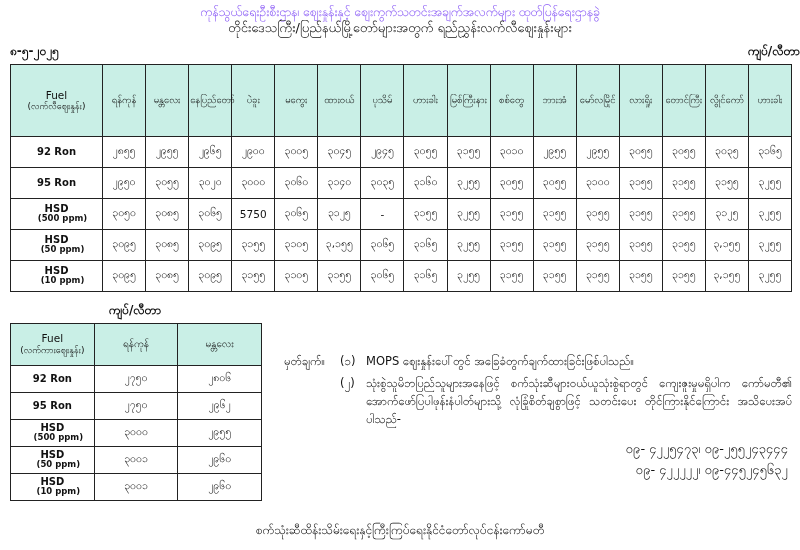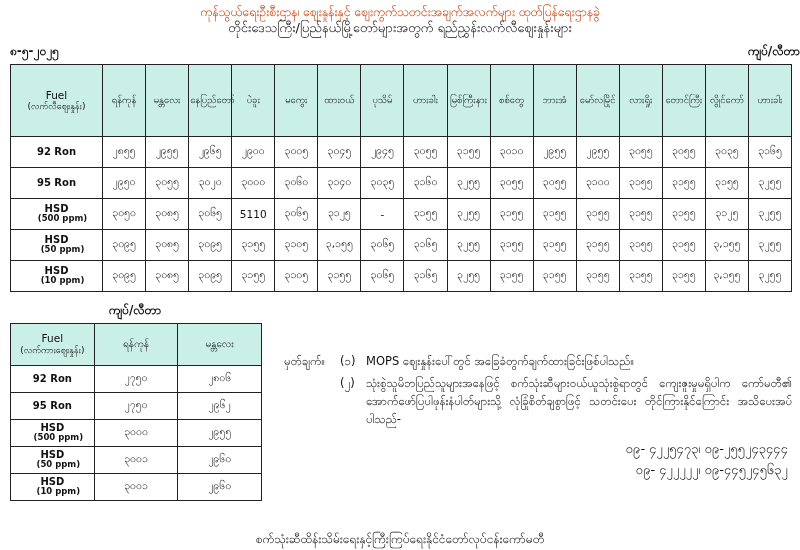--- a/index.html
+++ b/index.html
@@ -16,21 +16,21 @@
     width: 800px; height: 550px;
     padding: 0;
   }
   .header-block {
     text-align: center;
     padding-top: 4px;
   }
   .hdr-line1 {
     font-size: 12.5px;
     letter-spacing: -0.2px;
-    color: #c2410c;
+    color: #8b5cf6;
     white-space: nowrap;
     line-height: 1.25;
   }
   .hdr-line2 {
     font-size: 13px;
     color: #111;
     line-height: 1.3;
     margin-top: 0;
   }
   .meta-row {
@@ -153,21 +153,21 @@
     line-height: 1.6;
     margin-top: 10px;
     padding-right: 4px;
   }
   .footer-note {
     position: absolute;
     left: 0; right: 0;
     bottom: 0;
     text-align: center;
     font-size: 12px;
-    padding-bottom: 1px;
+    padding-bottom: 10px;
     color: #111;
   }
 </style>
 </head>
 <body>
 
 <div class="page">
 
   <div class="header-block">
     <div class="hdr-line1">ကုန်သွယ်ရေးဦးစီးဌာန၊ စျေးနှုန်းနှင့် စျေးကွက်သတင်းအချက်အလက်များ ထုတ်ပြန်ရေးဌာနခွဲ</div>
@@ -249,21 +249,21 @@
           <td>၃၂၅၅</td>
         </tr>
         <tr>
           <td class="rowlabel">
             <span>HSD</span>
             <span class="ppm">(500 ppm)</span>
           </td>
           <td>၃၀၅၀</td>
           <td>၃၀၈၅</td>
           <td>၃၀၆၅</td>
-          <td>5110</td>
+          <td>5750</td>
           <td>၃၀၆၅</td>
           <td>၃၁၂၅</td>
           <td>-</td>
           <td>၃၁၅၅</td>
           <td>၃၂၅၅</td>
           <td>၃၁၅၅</td>
           <td>၃၁၅၅</td>
           <td>၃၁၅၅</td>
           <td>၃၁၅၅</td>
           <td>၃၁၅၅</td>

